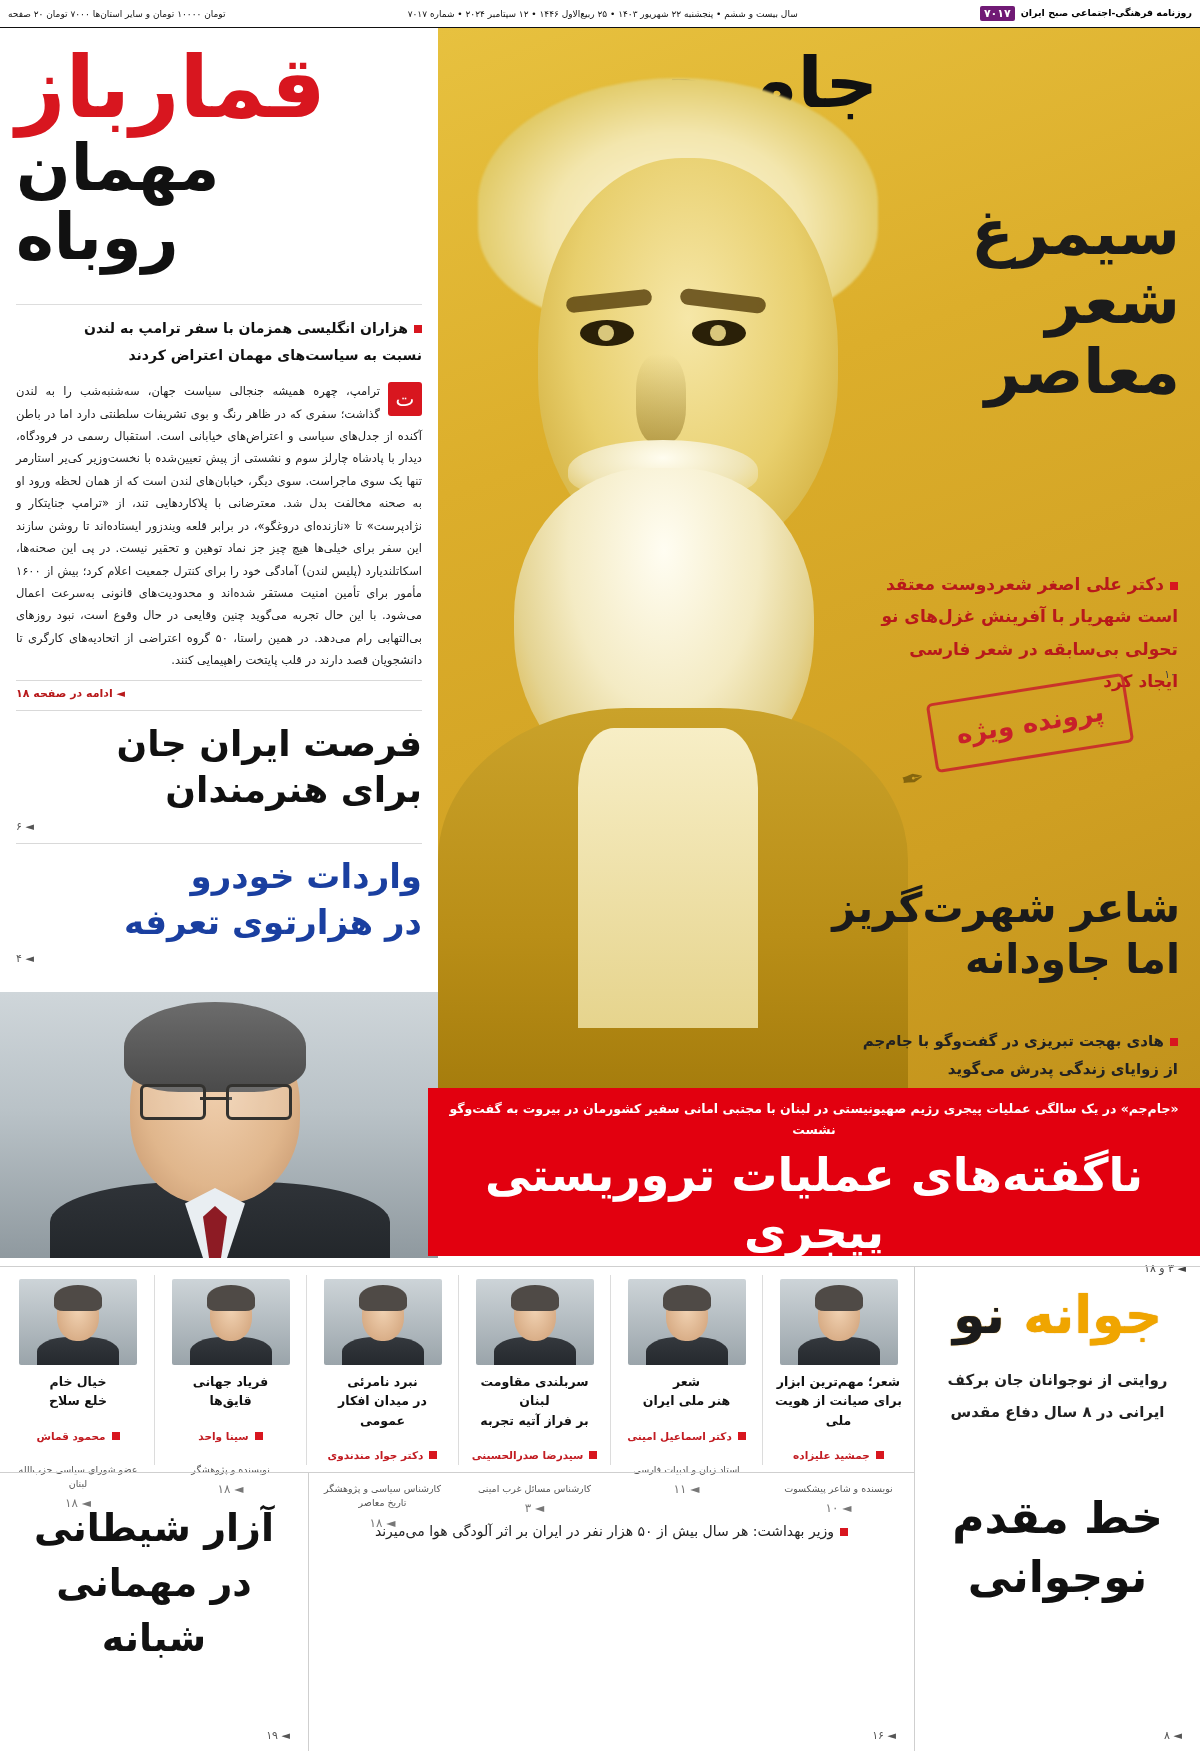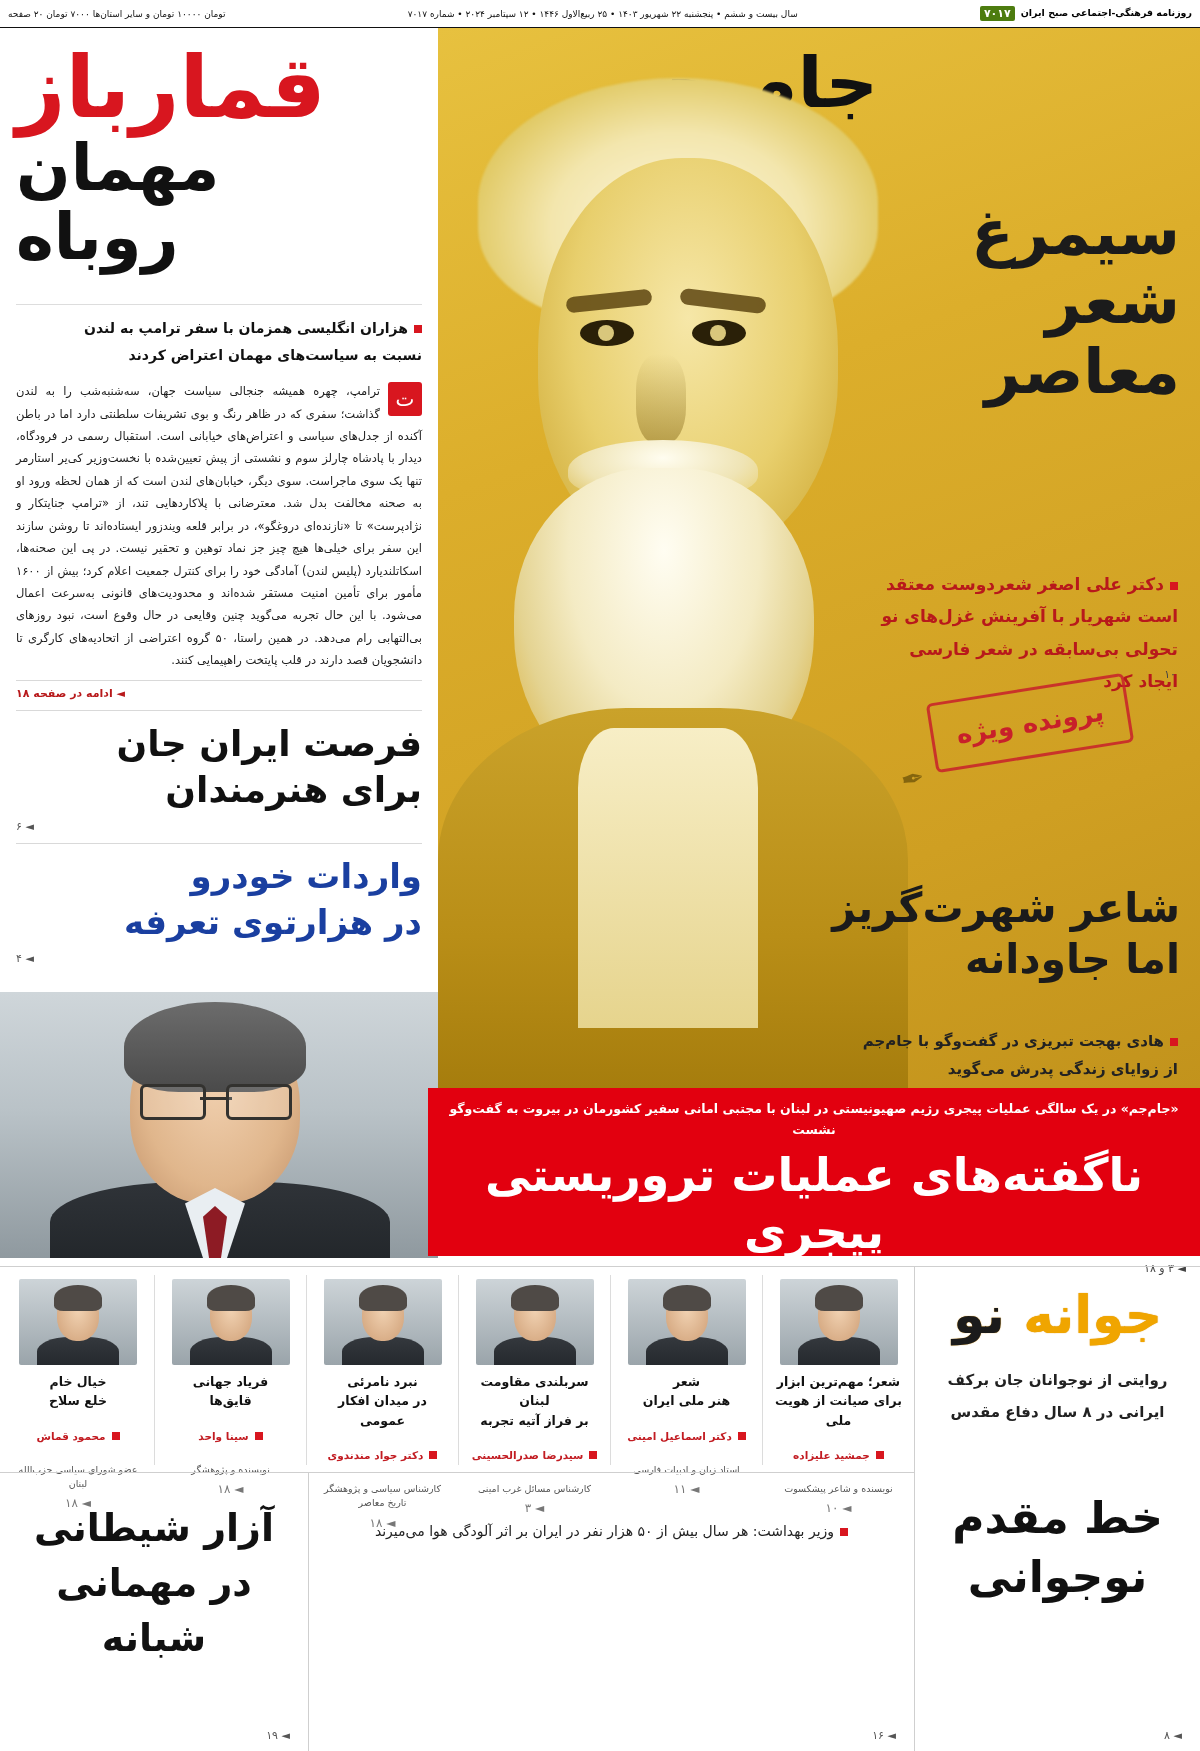--- a/index.html
+++ b/index.html
@@ -15,21 +15,21 @@
 
   
   .masthead{
     position:absolute;top:0;right:0;width:1200px;height:28px;
     border-bottom:1px solid #111;
     display:flex;align-items:center;justify-content:space-between;
     padding:0 8px;box-sizing:border-box;font-size:9px;
   }
   .mh-right{display:flex;align-items:center;gap:6px;}
   .mh-right .title{font-weight:bold;font-size:9.5px;line-height:1.3;text-align:center;}
-  .mh-badge{background:#4d7c0f;color:#fff;font-weight:bold;font-size:11px;
+  .mh-badge{background:#701a75;color:#fff;font-weight:bold;font-size:11px;
             padding:1px 4px;border-radius:2px;}
   .mh-mid{font-size:9px;color:#111;}
   .mh-left{font-size:9px;color:#111;}
 
   
   .photo-block{
     position:absolute;top:28px;right:0;width:762px;height:1060px;
     background:linear-gradient(160deg,#e7c13f 0%,#dcae2b 35%,#cf9f22 75%,#c2931c 100%);
     overflow:hidden;
   }

